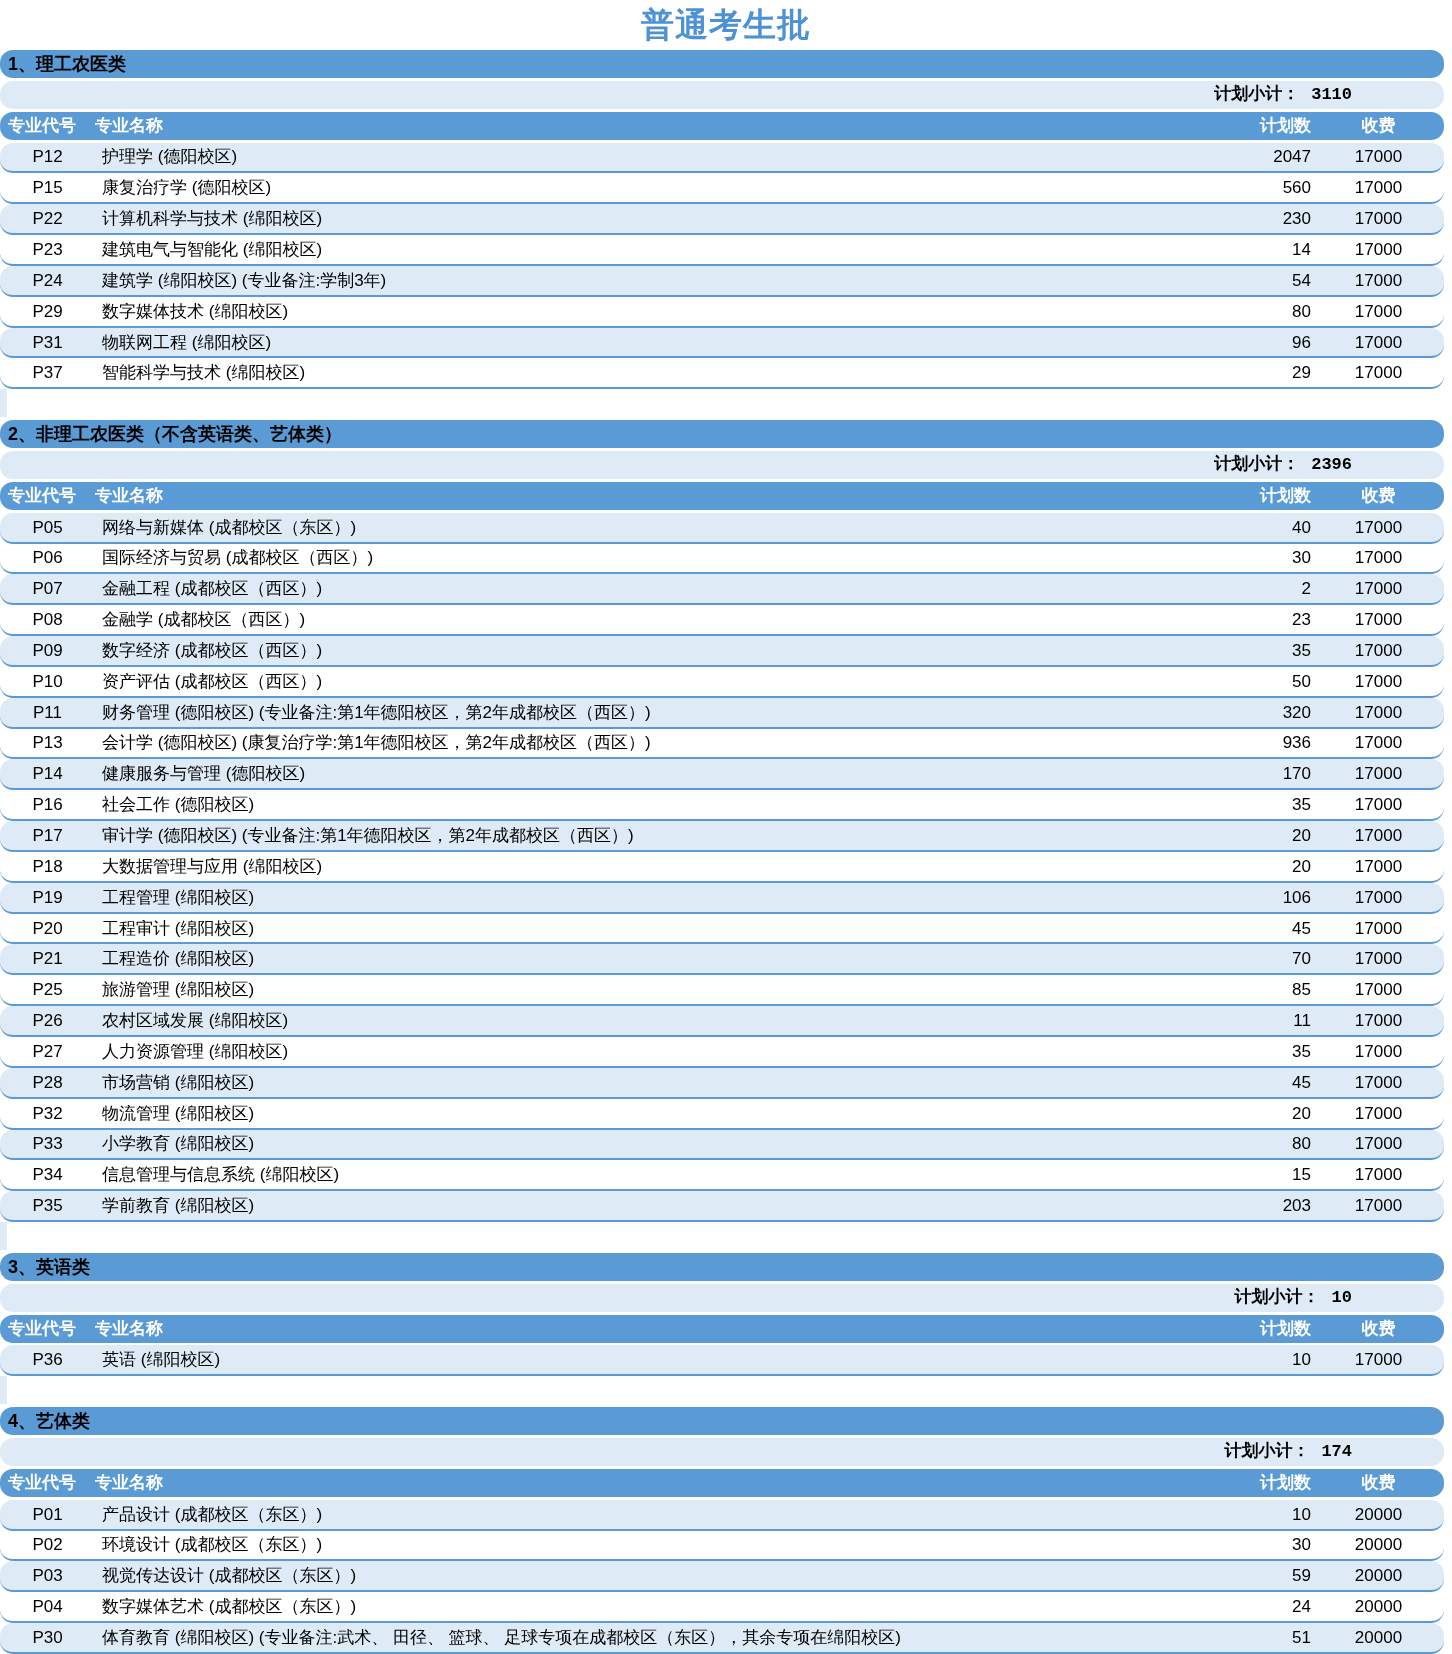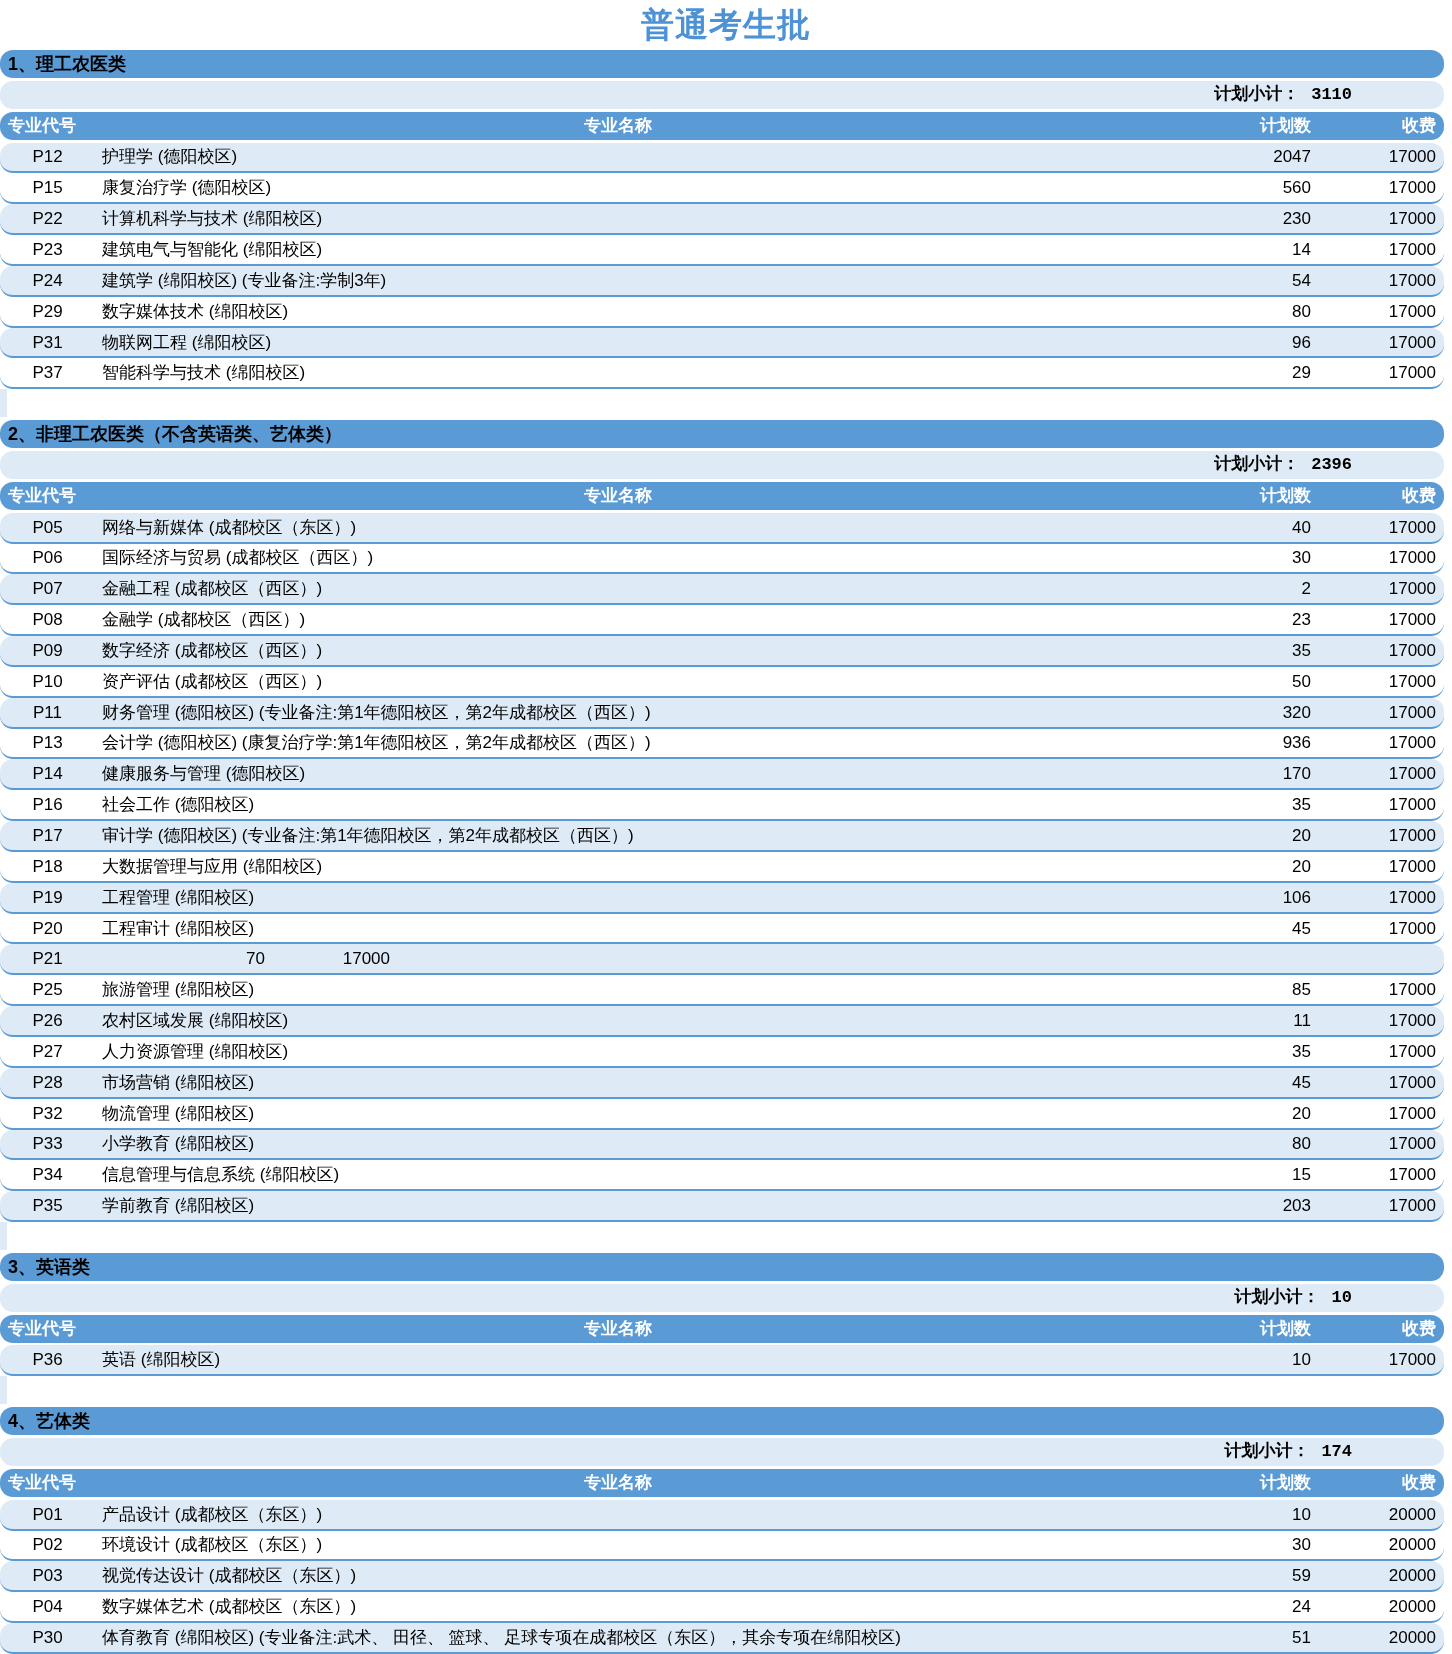--- a/index.html
+++ b/index.html
@@ -71,23 +71,23 @@
     content:"";
     position:absolute;
     left:0;top:0;bottom:0;
     width:7px;
     background:#DEEAF6;
   }
   
   .c-code{width:95px;flex:0 0 95px;text-align:center;box-sizing:border-box;}
   .c-name{flex:1 1 auto;text-align:left;padding-left:7px;box-sizing:border-box;overflow:hidden;}
   .c-plan{width:180px;flex:0 0 180px;text-align:right;padding-right:10px;box-sizing:border-box;}
-  .c-fee{width:123px;flex:0 0 123px;text-align:right;padding-right:8px;box-sizing:border-box;}
+  .c-fee{width:123px;flex:0 0 123px;text-align:center;padding-right:8px;box-sizing:border-box;}
   .cols-header .c-code{text-align:left;padding-left:8px;}
-  .cols-header .c-name{text-align:center;padding-left:0;}
+  .cols-header .c-name{text-align:left;padding-left:0;}
 </style>
 </head>
 <body>
 
 <div class="page">
   <div class="title-row">
     <span class="page-title">普通考生批</span>
   </div>
   <div class="table" id="table-root">
       <div>
@@ -247,20 +247,21 @@
           <span class="c-fee">17000</span>
         </div>
         <div class="row data-row">
           <span class="c-code">P20</span>
           <span class="c-name">工程审计 (绵阳校区)</span>
           <span class="c-plan">45</span>
           <span class="c-fee">17000</span>
         </div>
         <div class="row data-row lite">
           <span class="c-code">P21</span>
+          <span class="c-name">工程造价 (绵阳校区)</span>
           <span class="c-plan">70</span>
           <span class="c-fee">17000</span>
         </div>
         <div class="row data-row">
           <span class="c-code">P25</span>
           <span class="c-name">旅游管理 (绵阳校区)</span>
           <span class="c-plan">85</span>
           <span class="c-fee">17000</span>
         </div>
         <div class="row data-row lite">

